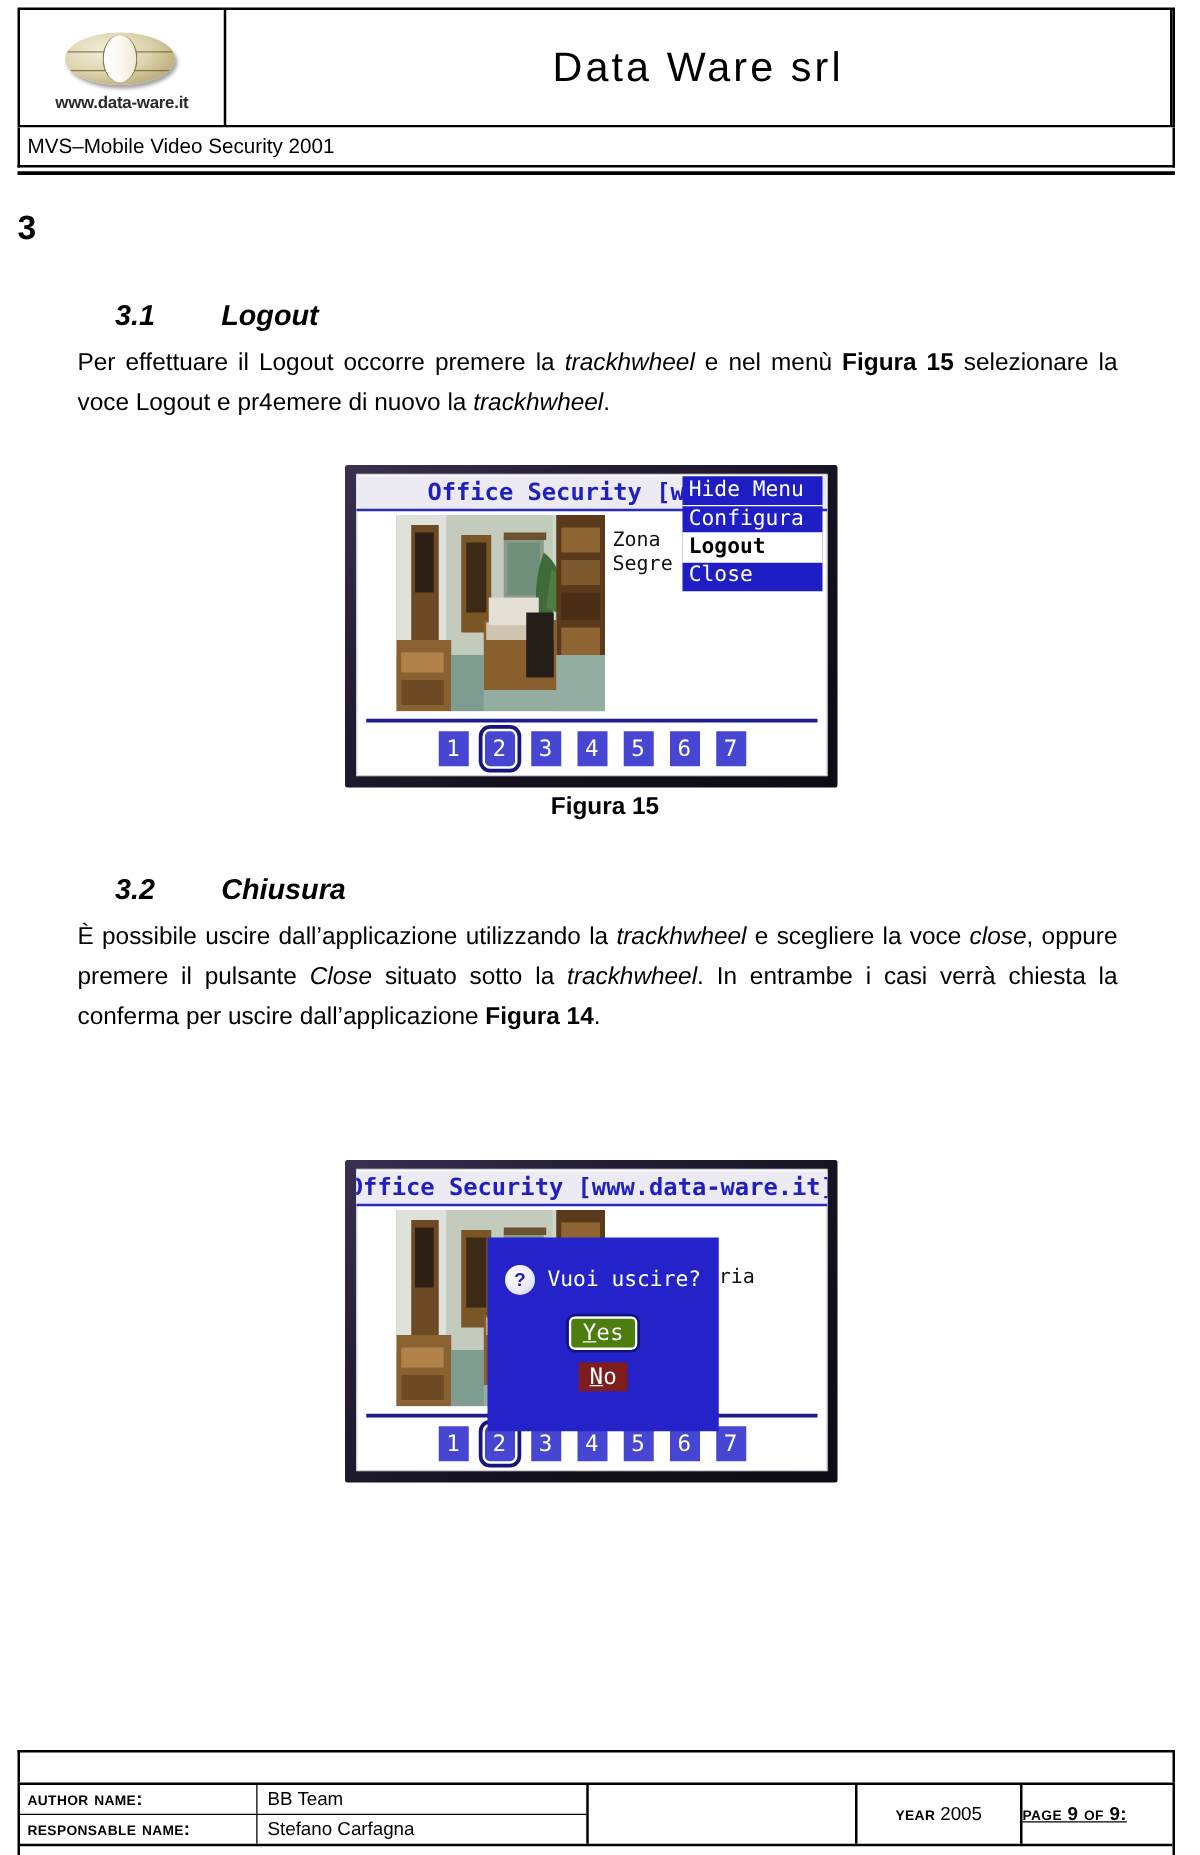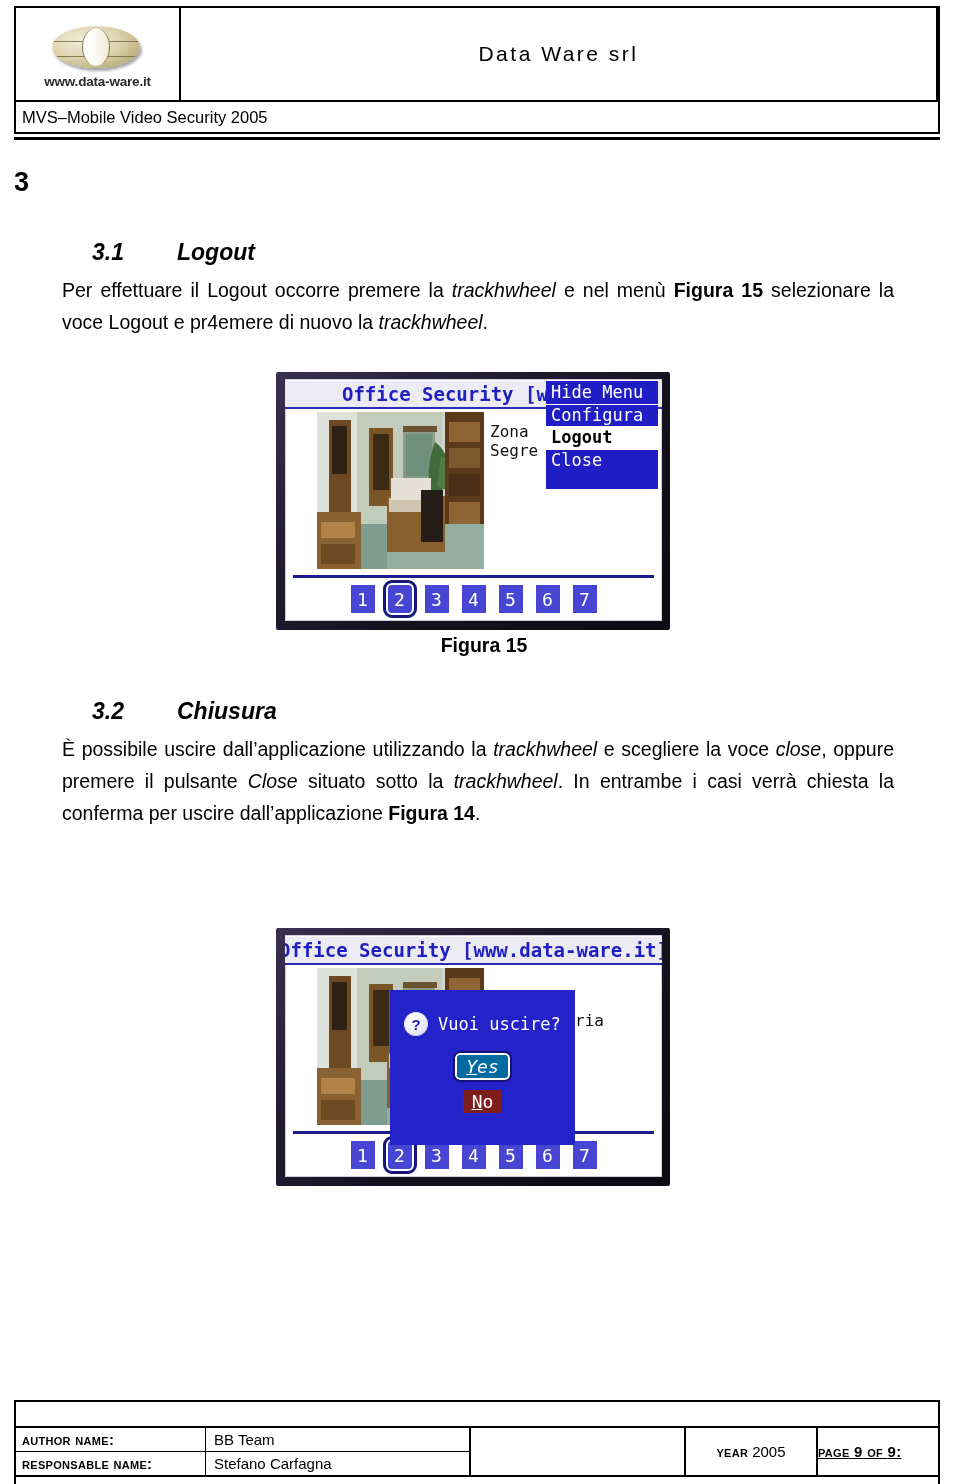--- a/index.html
+++ b/index.html
@@ -88,21 +88,21 @@
   }
   .hdr-title-cell {
     flex: 1;
     display: flex;
     align-items: center;
     justify-content: center;
     border-right: 2px solid #000;
     box-sizing: border-box;
   }
   .hdr-title {
-    font-size: 21px;
+    font-size: 33px;
     letter-spacing: 2.5px;
     font-family: "Liberation Sans", sans-serif;
     color: #000;
   }
   .hdr-right-cell {
     width: 164px;
     display: flex;
     flex-direction: column;
     align-items: center;
     justify-content: center;
@@ -269,21 +269,21 @@
     border-radius: 4px;
   }
 
   
   .dev-menu {
     position: absolute;
     right: 4px;
     top: 2px;
     width: 112px;
     background: #1e1ec4;
-    padding: 1px 0 18px 0;
+    padding: 1px 0 2px 0;
     box-sizing: border-box;
     z-index: 5;
   }
   .menu-item {
     font-family: "DejaVu Sans Mono", monospace;
     font-size: 17px;
     color: #ffffff;
     padding: 1px 2px 1px 5px;
     line-height: 1.15;
     white-space: nowrap;
@@ -347,22 +347,21 @@
     color: #ffffff;
     padding: 1px 9px;
     background: #7f1d1d;
     box-sizing: border-box;
   }
   .dlg-btn u { text-decoration: underline; }
   .dlg-btn.primary {
     border: 2px solid #ffffff;
     border-radius: 5px;
     outline: 2px solid #12127a;
-    background: #0369a1;
-    font-style: italic;
+    background: #4d7c0f;
   }
   .dlg-overflow-text {
     position: absolute;
     left: 290px;
     top: 76px;
     font-family: "DejaVu Sans Mono", monospace;
     font-size: 16px;
     color: #111;
     z-index: 4;
   }
@@ -484,21 +483,21 @@
       <div class="logo-url">www.data-ware.it</div>
     </div>
 
     <div class="hdr-title-cell">
       <div class="hdr-title">Data Ware srl</div>
     </div>
 
 
   </div>
   <div class="header-sub">
-    <span>MVS–Mobile Video Security 2005</span>
+    <span>MVS–Mobile Video Security 2001</span>
   </div>
   <div class="header-rule"></div>
 </div>
 
 <div class="content">
 
   <h1 class="sec-title">
     <span class="num">3</span>
   </h1>
 

